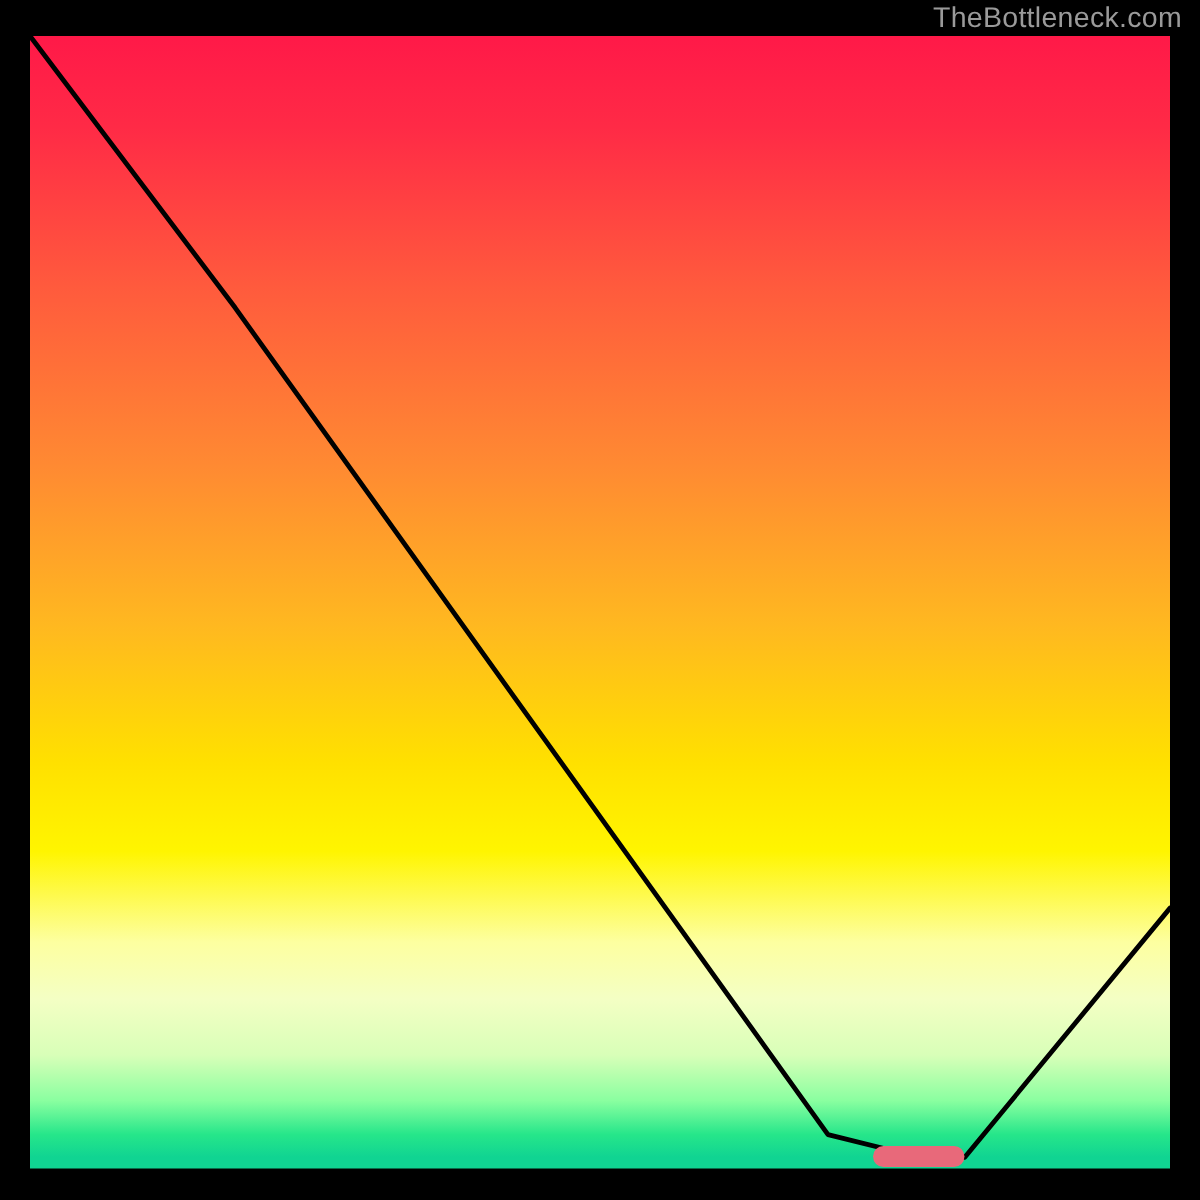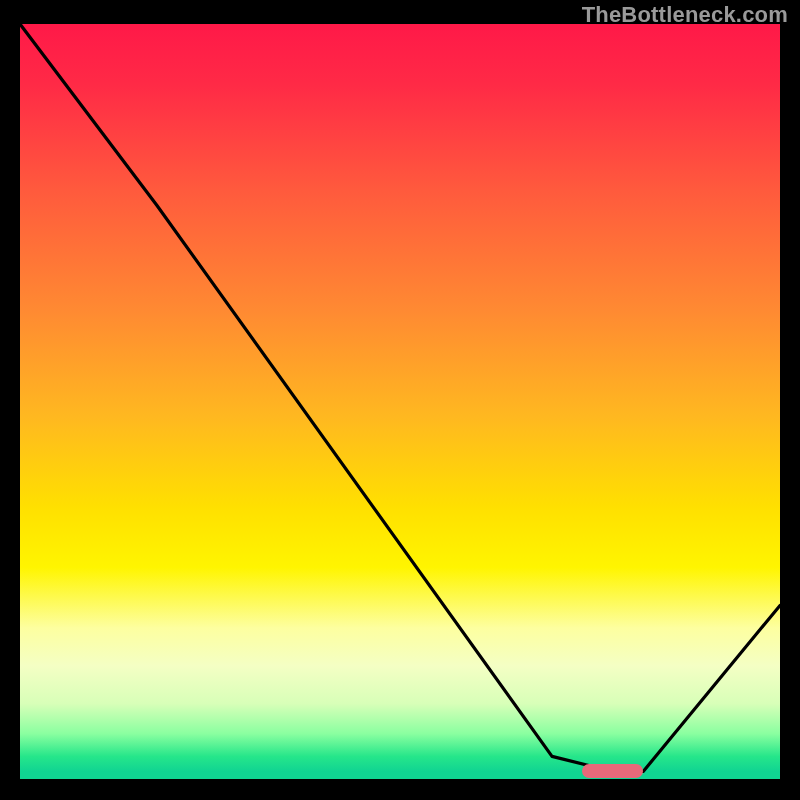--- a/index.html
+++ b/index.html
@@ -54,22 +54,22 @@
     position: absolute;
     height: 14px;
     border-radius: 7px;
     background: #e8697a;
   }
   .watermark {
     position: absolute;
     top: 2px;
     right: 12px;
     color: #9a9a9a;
-    font-size: 22px;
-    font-weight: 700;
+    font-size: 19px;
+    font-weight: 400;
     letter-spacing: 0.2px;
   }
   svg.curve {
     position: absolute;
     left: 0;
     top: 0;
   }
 </style>
 </head>
 <body>

